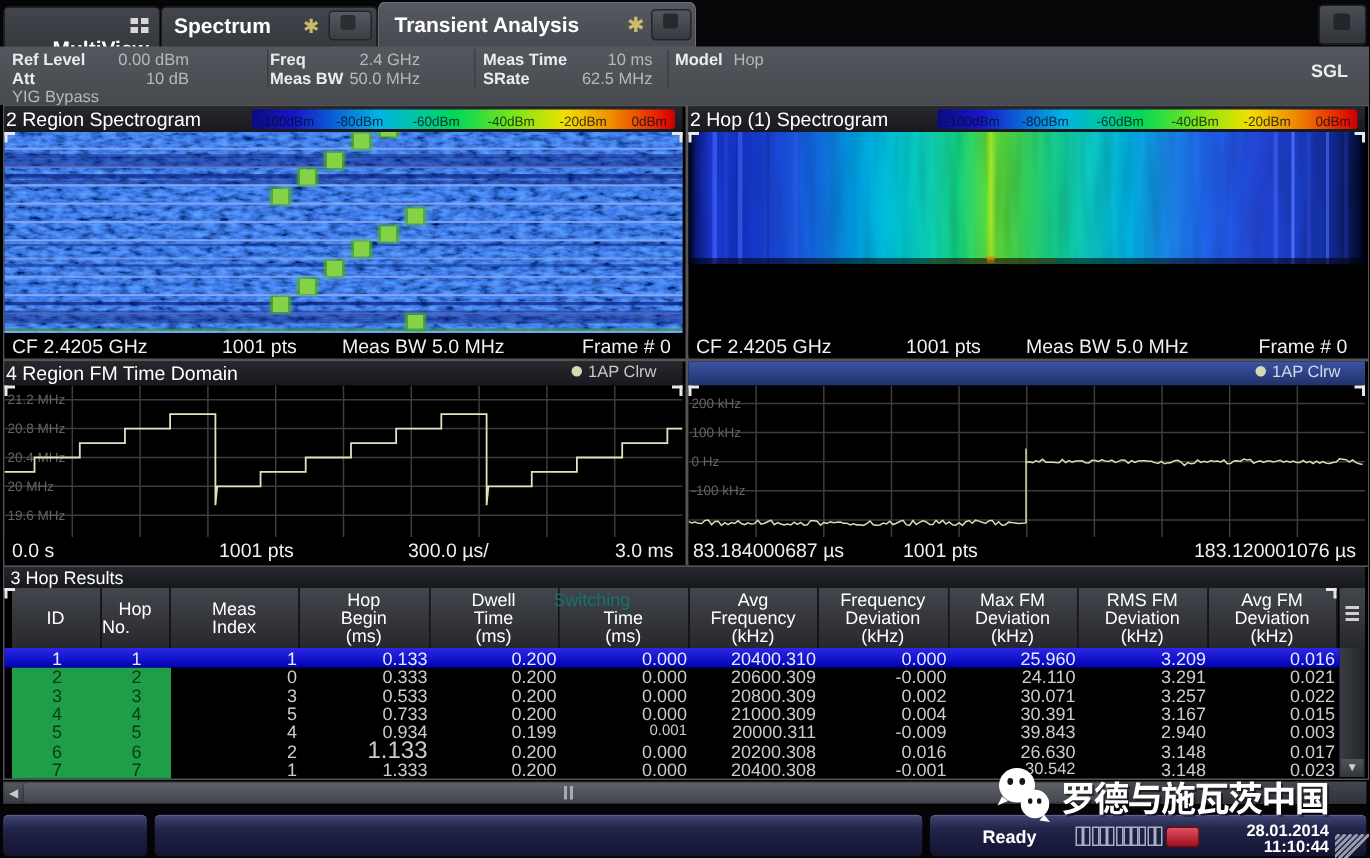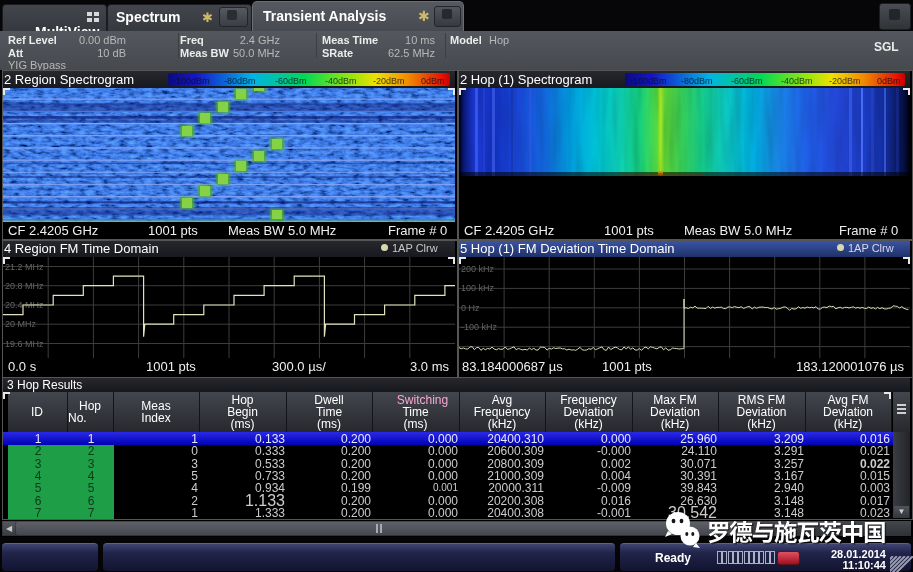--- a/index.html
+++ b/index.html
@@ -229,21 +229,20 @@
 <text x="2" y="89.5" fill="#646464" font-size="9" font-family="Liberation Sans,sans-serif">19.6 MHz</text>
 <polyline points="0.0,57.6 20.0,57.6 20.0,48.0 50.2,48.0 50.2,38.4 80.3,38.4 80.3,28.7 110.4,28.7 110.4,19.1 140.6,19.1 140.6,79.8 141.8,67.2 170.7,67.2 170.7,57.6 200.8,57.6 200.8,48.0 231.0,48.0 231.0,38.4 261.1,38.4 261.1,28.7 291.2,28.7 291.2,19.1 321.4,19.1 321.4,79.8 322.6,67.2 351.5,67.2 351.5,57.6 381.6,57.6 381.6,48.0 411.8,48.0 411.8,38.4 441.9,38.4 441.9,28.7 452.0,28.7" fill="none" stroke="#e2e2bc" stroke-width="1.2"></polyline>
 </svg></div>
 <div class="abs" style="left:3px;top:358px;width:452px;height:16px;background:#000;"></div>
 <div class="abs binfo" style="left:8px;top:359px;">0.0 s</div>
 <div class="abs binfo" style="left:146px;top:359px;">1001 pts</div>
 <div class="abs binfo" style="left:272px;top:359px;">300.0 µs/</div>
 <div class="abs binfo" style="left:410px;top:359px;">3.0 ms</div>
 <div class="abs" style="left:458px;top:240px;width:453px;height:136px;background:#000;border:1px solid #555;"></div>
 <div class="abs" style="left:459px;top:241px;width:451px;height:16px;background:linear-gradient(#3a54a4,#203168);"></div>
-<div class="abs hdrtxt" style="left:460px;top:240px;">5 Hop (1) FM Deviation Time Domain</div>
 <div class="abs" style="left:837px;top:244px;width:7px;height:7px;border-radius:50%;background:#d8d8b0;"></div>
 <div class="abs" style="left:848px;top:242px;color:#d8d8e8;font-size:11px;">1AP Clrw</div>
 <div class="abs" style="left:459px;top:257px;width:451px;height:101px;">
 <svg width="451" height="101" viewBox="0 0 451 101">
 <rect width="451" height="101" fill="#000"></rect>
 <line x1="0" y1="12.0" x2="451" y2="12.0" stroke="#3d3d3d" stroke-width="1"></line>
 <line x1="0" y1="31.4" x2="451" y2="31.4" stroke="#3d3d3d" stroke-width="1"></line>
 <line x1="0" y1="50.8" x2="451" y2="50.8" stroke="#3d3d3d" stroke-width="1"></line>
 <line x1="0" y1="70.2" x2="451" y2="70.2" stroke="#3d3d3d" stroke-width="1"></line>
 <line x1="0" y1="89.6" x2="451" y2="89.6" stroke="#3d3d3d" stroke-width="1"></line>
@@ -280,21 +279,21 @@
 <div class="abs" style="left:114px;top:412px;width:84px;text-align:center;color:#fff;font-size:12px;line-height:12px;">Index</div>
 <div class="abs" style="left:200px;top:392px;width:86px;height:40px;background:linear-gradient(#43464c,#26282e);border-right:1px solid #121419;"></div>
 <div class="abs" style="left:200px;top:394px;width:85px;text-align:center;color:#fff;font-size:12px;line-height:12px;">Hop</div>
 <div class="abs" style="left:200px;top:406px;width:85px;text-align:center;color:#fff;font-size:12px;line-height:12px;">Begin</div>
 <div class="abs" style="left:200px;top:418px;width:85px;text-align:center;color:#fff;font-size:12px;line-height:12px;">(ms)</div>
 <div class="abs" style="left:287px;top:392px;width:85px;height:40px;background:linear-gradient(#43464c,#26282e);border-right:1px solid #121419;"></div>
 <div class="abs" style="left:287px;top:394px;width:84px;text-align:center;color:#fff;font-size:12px;line-height:12px;">Dwell</div>
 <div class="abs" style="left:287px;top:406px;width:84px;text-align:center;color:#fff;font-size:12px;line-height:12px;">Time</div>
 <div class="abs" style="left:287px;top:418px;width:84px;text-align:center;color:#fff;font-size:12px;line-height:12px;">(ms)</div>
 <div class="abs" style="left:373px;top:392px;width:86px;height:40px;background:linear-gradient(#43464c,#26282e);border-right:1px solid #121419;"></div>
-<div class="abs" style="left:380px;top:394px;width:85px;text-align:center;color:#f9a8d4;font-size:12px;line-height:12px;">Switching</div>
+<div class="abs" style="left:352px;top:394px;width:85px;text-align:center;color:#0f766e;font-size:12px;line-height:12px;">Switching</div>
 <div class="abs" style="left:373px;top:406px;width:85px;text-align:center;color:#fff;font-size:12px;line-height:12px;">Time</div>
 <div class="abs" style="left:373px;top:418px;width:85px;text-align:center;color:#fff;font-size:12px;line-height:12px;">(ms)</div>
 <div class="abs" style="left:460px;top:392px;width:85px;height:40px;background:linear-gradient(#43464c,#26282e);border-right:1px solid #121419;"></div>
 <div class="abs" style="left:460px;top:394px;width:84px;text-align:center;color:#fff;font-size:12px;line-height:12px;">Avg</div>
 <div class="abs" style="left:460px;top:406px;width:84px;text-align:center;color:#fff;font-size:12px;line-height:12px;">Frequency</div>
 <div class="abs" style="left:460px;top:418px;width:84px;text-align:center;color:#fff;font-size:12px;line-height:12px;">(kHz)</div>
 <div class="abs" style="left:546px;top:392px;width:86px;height:40px;background:linear-gradient(#43464c,#26282e);border-right:1px solid #121419;"></div>
 <div class="abs" style="left:546px;top:394px;width:85px;text-align:center;color:#fff;font-size:12px;line-height:12px;">Frequency</div>
 <div class="abs" style="left:546px;top:406px;width:85px;text-align:center;color:#fff;font-size:12px;line-height:12px;">Deviation</div>
 <div class="abs" style="left:546px;top:418px;width:85px;text-align:center;color:#fff;font-size:12px;line-height:12px;">(kHz)</div>
@@ -341,21 +340,21 @@
 <div class="abs" style="left:8px;top:457.6px;width:60px;text-align:center;color:#0c3a18;font-size:12px;line-height:12px;">3</div>
 <div class="abs" style="left:68px;top:457.6px;width:46px;text-align:center;color:#0c3a18;font-size:12px;line-height:12px;">3</div>
 <div class="abs" style="left:114px;top:457.6px;width:84px;text-align:right;color:#cccccc;font-size:12px;line-height:12px;">3</div>
 <div class="abs" style="left:200px;top:457.6px;width:85px;text-align:right;color:#cccccc;font-size:12px;line-height:12px;">0.533</div>
 <div class="abs" style="left:287px;top:457.6px;width:84px;text-align:right;color:#cccccc;font-size:12px;line-height:12px;">0.200</div>
 <div class="abs" style="left:373px;top:457.6px;width:85px;text-align:right;color:#cccccc;font-size:12px;line-height:12px;">0.000</div>
 <div class="abs" style="left:460px;top:457.6px;width:84px;text-align:right;color:#cccccc;font-size:12px;line-height:12px;">20800.309</div>
 <div class="abs" style="left:546px;top:457.6px;width:85px;text-align:right;color:#cccccc;font-size:12px;line-height:12px;">0.002</div>
 <div class="abs" style="left:633px;top:457.6px;width:84px;text-align:right;color:#cccccc;font-size:12px;line-height:12px;">30.071</div>
 <div class="abs" style="left:719px;top:457.6px;width:85px;text-align:right;color:#cccccc;font-size:12px;line-height:12px;">3.257</div>
-<div class="abs" style="left:806px;top:457.6px;width:84px;text-align:right;color:#cccccc;font-size:12px;line-height:12px;font-weight:bold;">0.022</div>
+<div class="abs" style="left:806px;top:457.6px;width:84px;text-align:right;color:#cccccc;font-size:12px;line-height:12px;">0.022</div>
 <div class="abs" style="left:8px;top:469.9px;width:60px;text-align:center;color:#0c3a18;font-size:12px;line-height:12px;">4</div>
 <div class="abs" style="left:68px;top:469.9px;width:46px;text-align:center;color:#0c3a18;font-size:12px;line-height:12px;">4</div>
 <div class="abs" style="left:114px;top:469.9px;width:84px;text-align:right;color:#cccccc;font-size:12px;line-height:12px;">5</div>
 <div class="abs" style="left:200px;top:469.9px;width:85px;text-align:right;color:#cccccc;font-size:12px;line-height:12px;">0.733</div>
 <div class="abs" style="left:287px;top:469.9px;width:84px;text-align:right;color:#cccccc;font-size:12px;line-height:12px;">0.200</div>
 <div class="abs" style="left:373px;top:469.9px;width:85px;text-align:right;color:#cccccc;font-size:12px;line-height:12px;">0.000</div>
 <div class="abs" style="left:460px;top:469.9px;width:84px;text-align:right;color:#cccccc;font-size:12px;line-height:12px;">21000.309</div>
 <div class="abs" style="left:546px;top:469.9px;width:85px;text-align:right;color:#cccccc;font-size:12px;line-height:12px;">0.004</div>
 <div class="abs" style="left:633px;top:469.9px;width:84px;text-align:right;color:#cccccc;font-size:12px;line-height:12px;">30.391</div>
 <div class="abs" style="left:719px;top:469.9px;width:85px;text-align:right;color:#cccccc;font-size:12px;line-height:12px;">3.167</div>
@@ -383,21 +382,21 @@
 <div class="abs" style="left:719px;top:494.5px;width:85px;text-align:right;color:#cccccc;font-size:12px;line-height:12px;">3.148</div>
 <div class="abs" style="left:806px;top:494.5px;width:84px;text-align:right;color:#cccccc;font-size:12px;line-height:12px;">0.017</div>
 <div class="abs" style="left:8px;top:506.8px;width:60px;text-align:center;color:#0c3a18;font-size:12px;line-height:12px;">7</div>
 <div class="abs" style="left:68px;top:506.8px;width:46px;text-align:center;color:#0c3a18;font-size:12px;line-height:12px;">7</div>
 <div class="abs" style="left:114px;top:506.8px;width:84px;text-align:right;color:#cccccc;font-size:12px;line-height:12px;">1</div>
 <div class="abs" style="left:200px;top:506.8px;width:85px;text-align:right;color:#cccccc;font-size:12px;line-height:12px;">1.333</div>
 <div class="abs" style="left:287px;top:506.8px;width:84px;text-align:right;color:#cccccc;font-size:12px;line-height:12px;">0.200</div>
 <div class="abs" style="left:373px;top:506.8px;width:85px;text-align:right;color:#cccccc;font-size:12px;line-height:12px;">0.000</div>
 <div class="abs" style="left:460px;top:506.8px;width:84px;text-align:right;color:#cccccc;font-size:12px;line-height:12px;">20400.308</div>
 <div class="abs" style="left:546px;top:506.8px;width:85px;text-align:right;color:#cccccc;font-size:12px;line-height:12px;">-0.001</div>
-<div class="abs" style="left:633px;top:506.8px;width:84px;text-align:right;color:#cccccc;font-size:16px;line-height:12px;">30.542</div>
+<div class="abs" style="left:633px;top:506.8px;width:84px;text-align:right;color:#cccccc;font-size:11px;line-height:12px;">30.542</div>
 <div class="abs" style="left:719px;top:506.8px;width:85px;text-align:right;color:#cccccc;font-size:12px;line-height:12px;">3.148</div>
 <div class="abs" style="left:806px;top:506.8px;width:84px;text-align:right;color:#cccccc;font-size:12px;line-height:12px;">0.023</div>
 <div class="abs" style="left:2px;top:521px;width:909px;height:15px;background:linear-gradient(#44474d,#2e3136);"></div>
 <div class="abs" style="left:3px;top:522px;width:12px;height:13px;background:linear-gradient(#53565c,#3a3d42);color:#c8c8c8;font-size:8px;text-align:center;line-height:13px;">◀</div>
 <div class="abs" style="left:16px;top:522px;width:728px;height:13px;background:linear-gradient(#5e6168,#44474d);border-radius:2px;"></div>
 <div class="abs" style="left:376px;top:524px;width:2px;height:9px;background:#a8abb1;box-shadow:4px 0 0 #a8abb1;"></div>
 <div class="abs" style="left:0;top:537px;width:913px;height:35px;background:#050508;"></div>
 <div class="abs" style="left:2px;top:543px;width:96px;height:27px;background:linear-gradient(#3f4472,#23264c 30%,#1a1d3e 60%,#121430);border-top:1px solid #5a6090;border-radius:4px;"></div>
 <div class="abs" style="left:103px;top:543px;width:512px;height:27px;background:linear-gradient(#3f4472,#23264c 30%,#1a1d3e 60%,#121430);border-top:1px solid #5a6090;border-radius:4px;"></div>
 <div class="abs" style="left:620px;top:543px;width:291px;height:27px;background:linear-gradient(#3f4472,#23264c 30%,#1a1d3e 60%,#121430);border-top:1px solid #5a6090;border-radius:4px;"></div>

